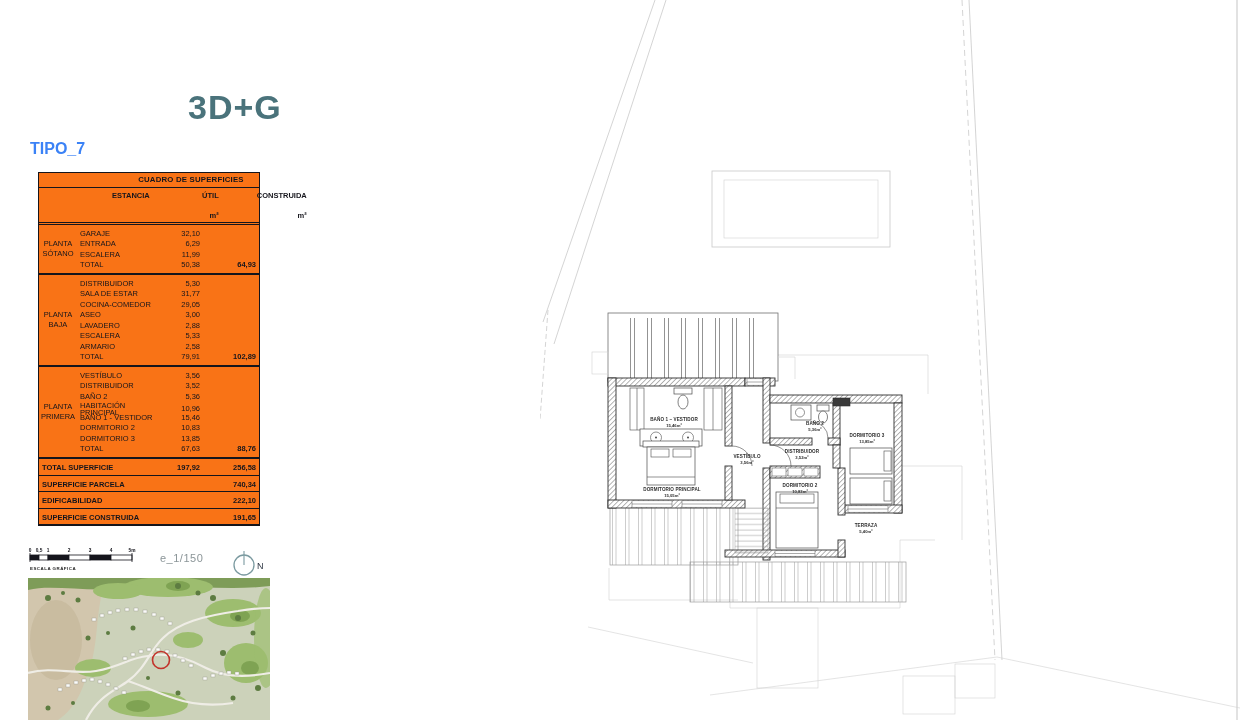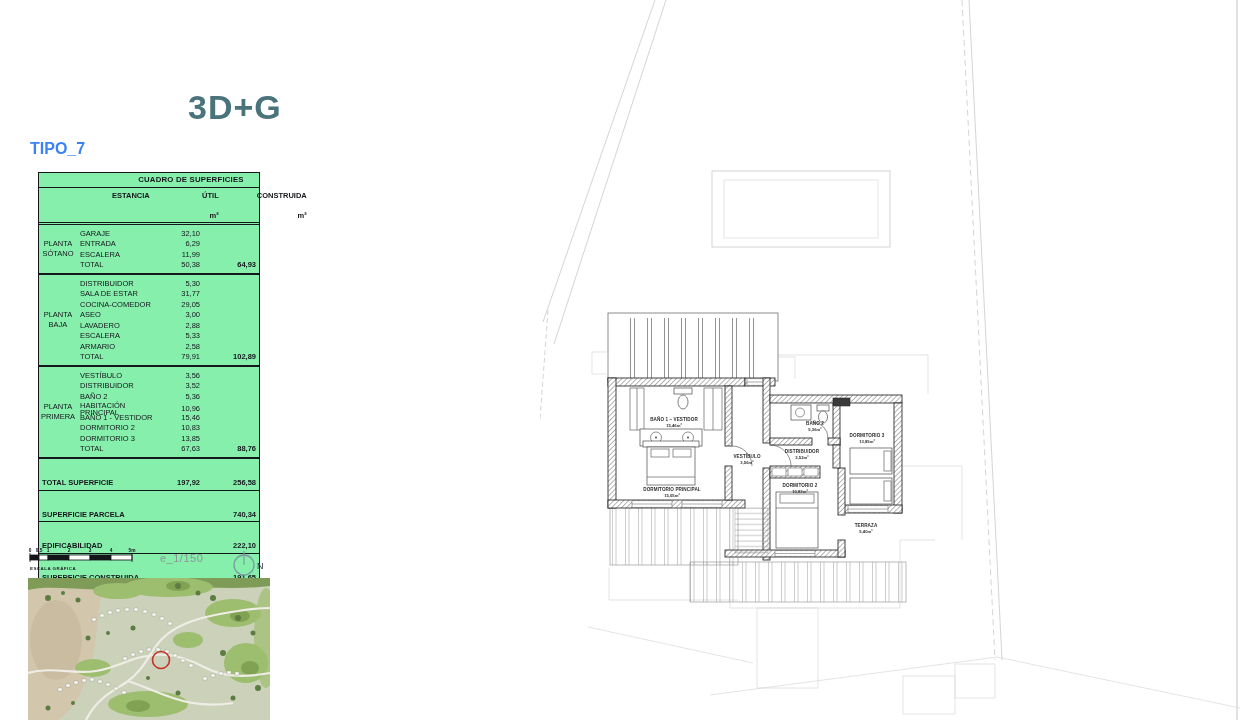--- a/index.html
+++ b/index.html
@@ -6,41 +6,41 @@
   .page{position:relative;width:1240px;height:720px;background:#fff;overflow:hidden;
         font-family:"Liberation Sans",sans-serif;color:#15151c;}
   .parcel-title{position:absolute;left:30px;top:86px;font-size:20px;font-weight:800;
         letter-spacing:.4px;color:#181820;}
   .logo{position:absolute;left:188px;top:88px;font-size:34px;font-weight:700;
         color:#4a737b;letter-spacing:1px;}
   .tipo{position:absolute;left:30px;top:140px;font-size:16px;font-weight:800;color:#3b82f6;}
 
   
   .tbl{position:absolute;left:38px;top:172px;width:220px;border:1.5px solid #15151c;
-       font-size:7.5px;line-height:1;background:#86efac;}
+       font-size:7.5px;line-height:1;background:#f97316;}
   .tbl-title{height:14px;display:flex;align-items:center;justify-content:center;
        padding-left:84px;font-weight:700;font-size:7.8px;border-bottom:1.5px solid #15151c;
        letter-spacing:.2px;}
   .tbl-head{display:grid;grid-template-columns:38px 1fr 40px 56px;
        border-bottom:3px double #15151c;padding:4px 0 3px;gap:32px;}
   .th{font-weight:700;}
   .th.est{padding-left:3px;}
   .th.num{text-align:right;padding-right:3px;}
   .th.num .unit{display:block;margin-top:12px;font-weight:700;}
   .secs{border-bottom:2px solid #15151c;}
   .sec{display:grid;grid-template-columns:38px 1fr;padding:3px 0 3px;}
   .sec + .sec{border-top:2px solid #15151c;}
   .floor{display:flex;align-items:center;justify-content:center;text-align:center;
        line-height:1.3;}
   .r{display:grid;grid-template-columns:1fr 38px 56px;height:10.5px;align-items:center;}
   .r .e{padding-left:3px;}
   .r .u,.r .c{text-align:right;padding-right:3px;}
   .r.total .c{font-weight:700;}
   .sum{display:grid;grid-template-columns:1fr 38px 56px;font-weight:700;
-       padding:3px 0 3px;border-bottom:1.8px solid #15151c;margin-top:17px;align-items:center;}
+       padding:3px 0 3px;border-bottom:1.8px solid #15151c;margin-top:2px;align-items:center;}
   .sum .l{padding-left:3px;}
   .sum .u,.sum .c{text-align:right;padding-right:3px;}
 
   
   .scalebar{position:absolute;left:26px;top:546px;}
   .ratio{position:absolute;left:160px;top:552px;font-size:11px;color:#8b9598;
        letter-spacing:.5px;}
   .north{position:absolute;left:229px;top:548px;}
   .map{position:absolute;left:28px;top:578px;}
   .plan{position:absolute;left:540px;top:0;}

